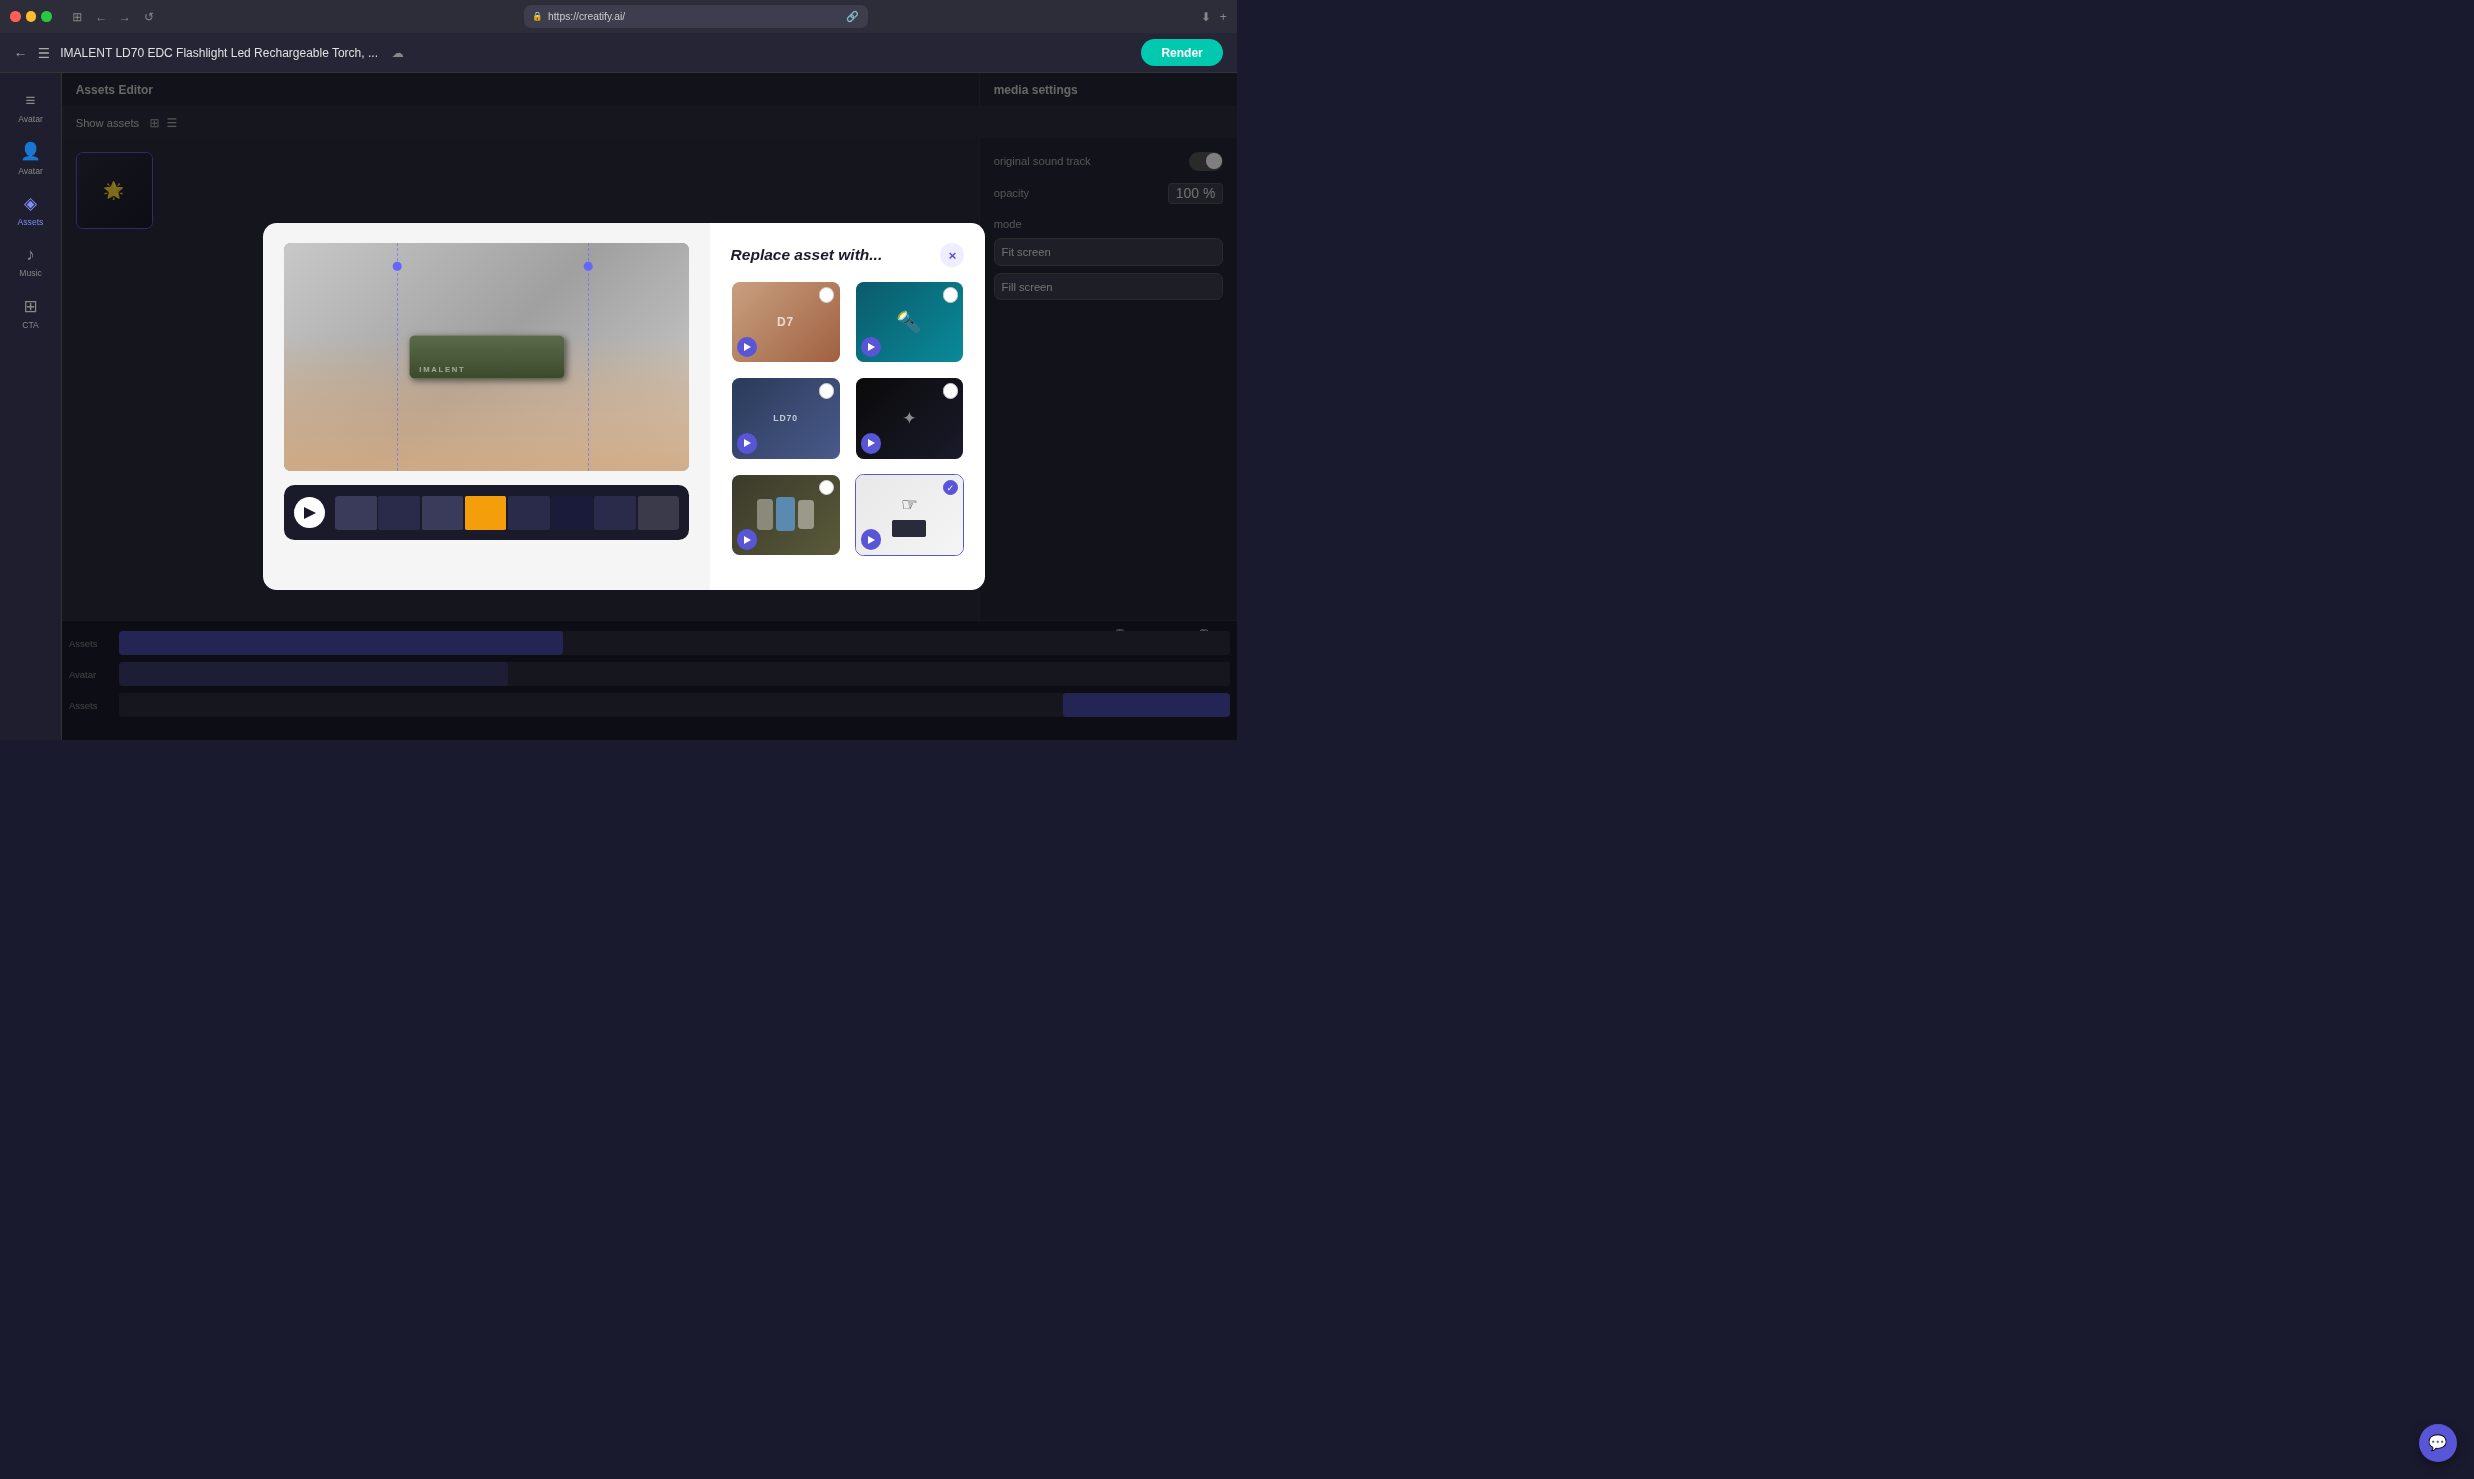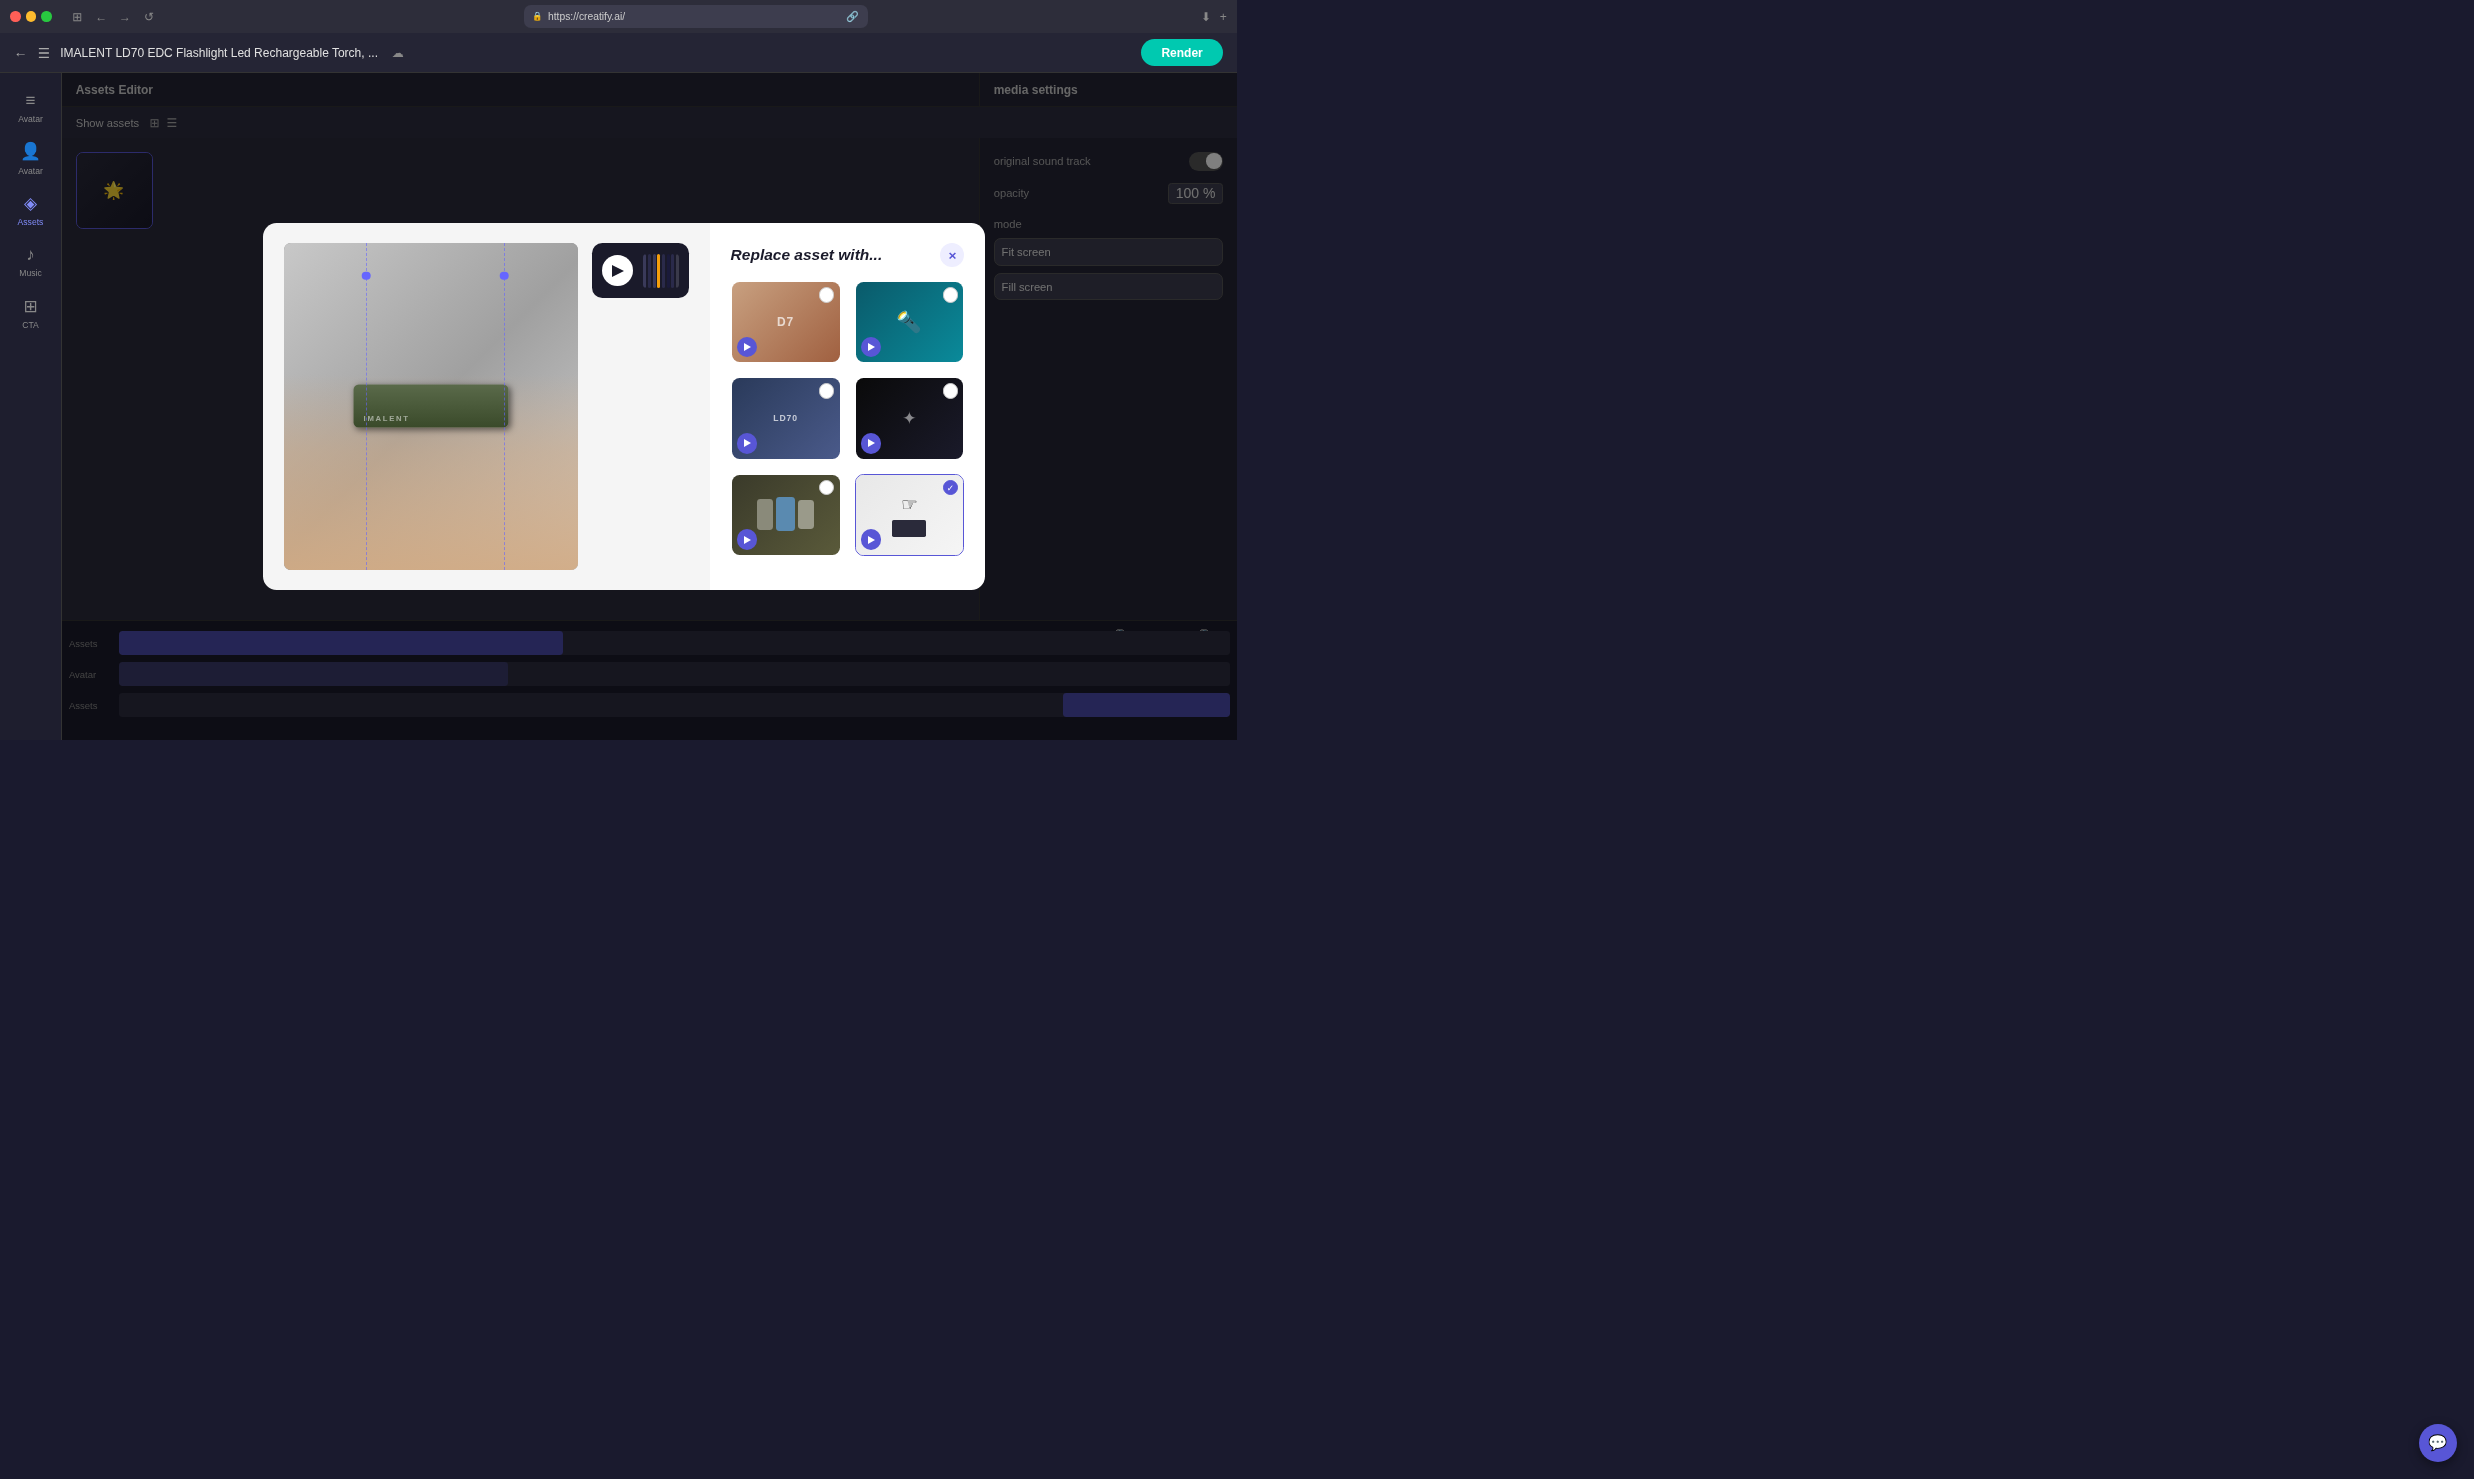--- a/index.html
+++ b/index.html
@@ -359,21 +359,21 @@
       max-height: 80vh;
     }
 
     
     .modal-left {
       background: #f5f5f5;
       border-radius: 13.7px 0 0 13.7px;
       padding: 20.6px;
       width: 447px;
       display: flex;
-      flex-direction: row;
+      flex-direction: column;
       gap: 13.7px;
     }
 
     .video-preview {
       width: 100%;
       aspect-ratio: 16/9;
       background: #888;
       border-radius: 6.9px;
       overflow: hidden;
       position: relative;

